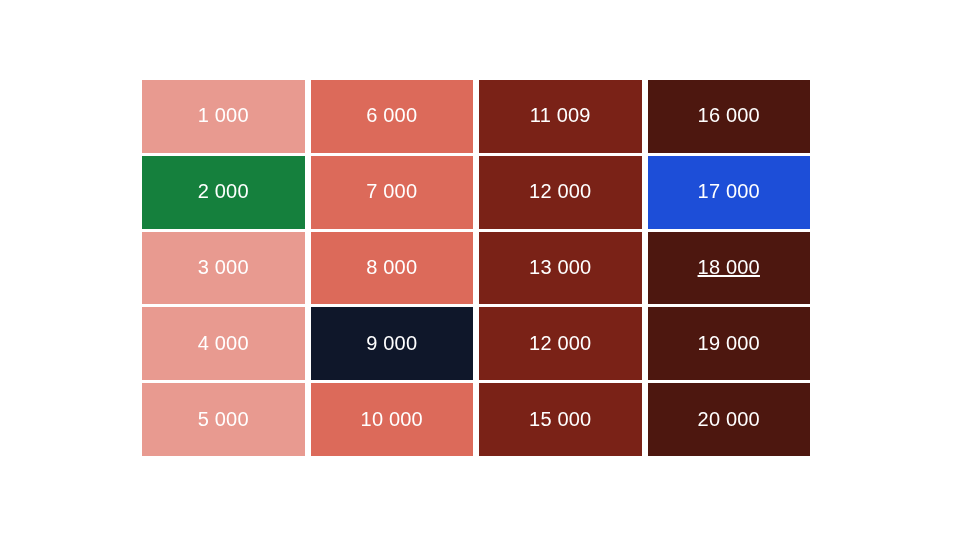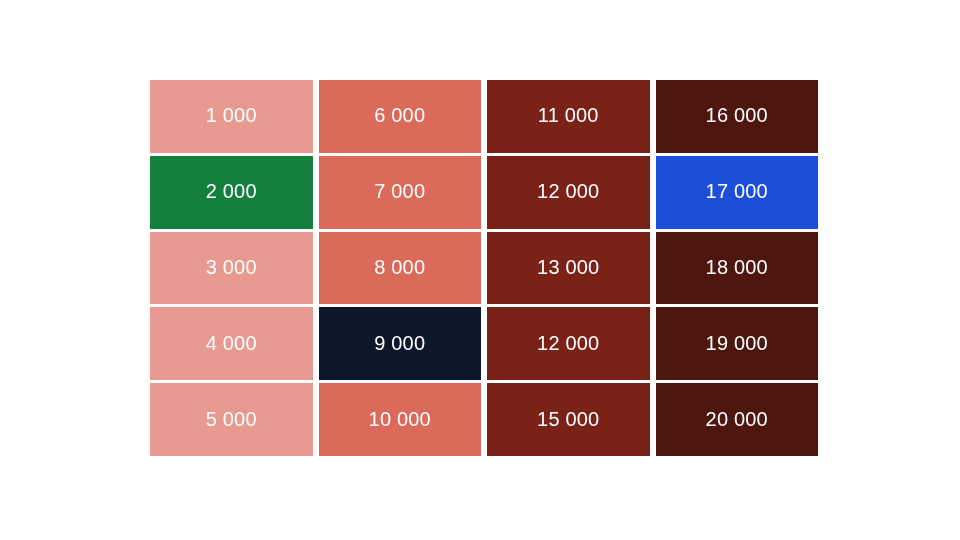--- a/index.html
+++ b/index.html
@@ -9,21 +9,21 @@
   body {
     width: 960px;
     height: 540px;
     background: #ffffff;
     font-family: "Liberation Sans", sans-serif;
     overflow: hidden;
   }
 
   #table-wrap {
     position: absolute;
-    left: 150px;
+    left: 142px;
     top: 80px;
     width: 668px;
     height: 376px;
   }
 
   #grid {
     display: grid;
     grid-template-columns: repeat(4, 1fr);
     grid-template-rows: repeat(5, 1fr);
     column-gap: 6px;
@@ -56,21 +56,21 @@
 
 <div id="table-wrap">
   <div id="grid">
       <div class="cell" style="background-color: rgb(232, 154, 144);">
         <span class="cell-label">1 000</span>
       </div>
       <div class="cell" style="background-color: rgb(220, 106, 90);">
         <span class="cell-label">6 000</span>
       </div>
       <div class="cell" style="background-color: rgb(122, 34, 23);">
-        <span class="cell-label">11 000</span>
+        <span class="cell-label">11 009</span>
       </div>
       <div class="cell" style="background-color: rgb(77, 23, 15);">
         <span class="cell-label">16 000</span>
       </div>
       <div class="cell" style="background-color: #15803d;">
         <span class="cell-label">2 000</span>
       </div>
       <div class="cell" style="background-color: rgb(220, 106, 90);">
         <span class="cell-label">7 000</span>
       </div>
@@ -82,21 +82,21 @@
       </div>
       <div class="cell" style="background-color: rgb(232, 154, 144);">
         <span class="cell-label">3 000</span>
       </div>
       <div class="cell" style="background-color: rgb(220, 106, 90);">
         <span class="cell-label">8 000</span>
       </div>
       <div class="cell" style="background-color: rgb(122, 34, 23);">
         <span class="cell-label">13 000</span>
       </div>
-      <div class="cell" style="background-color: rgb(77, 23, 15);">
+      <div class="cell" style="background-color: rgb(77, 23, 15); text-decoration: underline;">
         <span class="cell-label">18 000</span>
       </div>
       <div class="cell" style="background-color: rgb(232, 154, 144);">
         <span class="cell-label">4 000</span>
       </div>
       <div class="cell" style="background-color: #0f172a; text-align: center;">
         <span class="cell-label">9 000</span>
       </div>
       <div class="cell" style="background-color: rgb(122, 34, 23);">
         <span class="cell-label">12 000</span>

